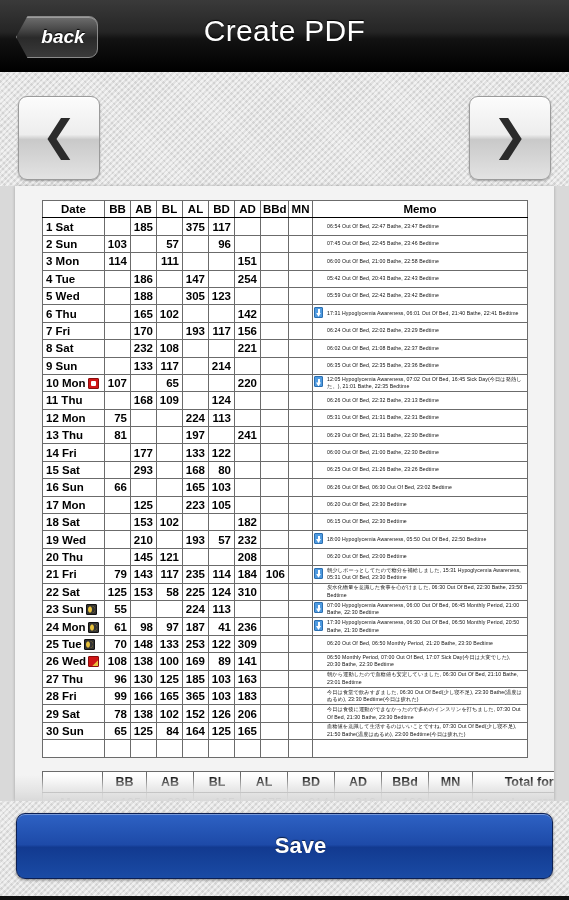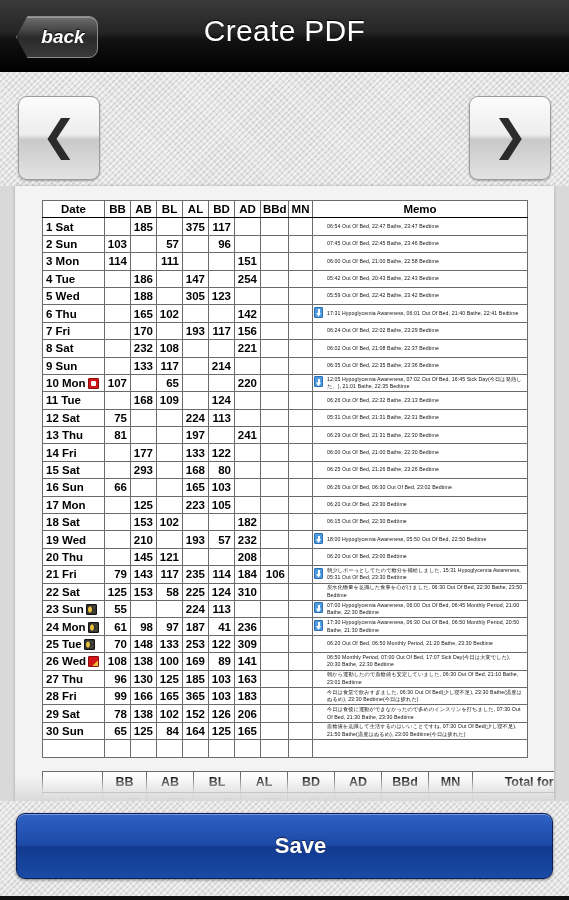--- a/index.html
+++ b/index.html
@@ -373,33 +373,33 @@
             <td class="num"></td>
             <td class="num grp">65</td>
             <td class="num"></td>
             <td class="num"></td>
             <td class="num grp">220</td>
             <td class="num"></td>
             <td class="num"></td>
             <td class="memo-c"><span class="hypo-pin"></span><span>12:05 Hypoglycemia Awareness, 07:02 Out Of Bed, 16:45 Sick Day(今日は発熱した。), 21:01 Bathe, 22:35 Bedtime</span></td>
           </tr>
           <tr>
-            <td class="date-c ">11 Tue</td>
+            <td class="date-c ">11 Thu</td>
             <td class="num grp"></td>
             <td class="num">168</td>
             <td class="num grp">109</td>
             <td class="num"></td>
             <td class="num">124</td>
             <td class="num grp"></td>
             <td class="num"></td>
             <td class="num"></td>
             <td class="memo-c"><span>06:26 Out Of Bed, 22:32 Bathe, 23:13 Bedtime</span></td>
           </tr>
           <tr>
-            <td class="date-c ">12 Sat</td>
+            <td class="date-c ">12 Mon</td>
             <td class="num grp">75</td>
             <td class="num"></td>
             <td class="num grp"></td>
             <td class="num">224</td>
             <td class="num">113</td>
             <td class="num grp"></td>
             <td class="num"></td>
             <td class="num"></td>
             <td class="memo-c"><span>05:31 Out Of Bed, 21:31 Bathe, 22:31 Bedtime</span></td>
           </tr>

